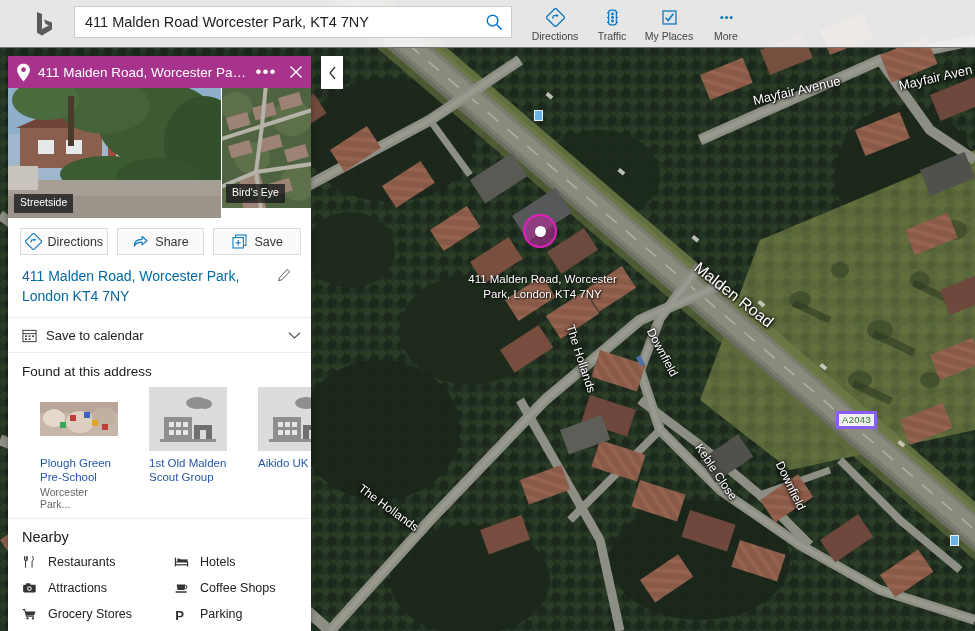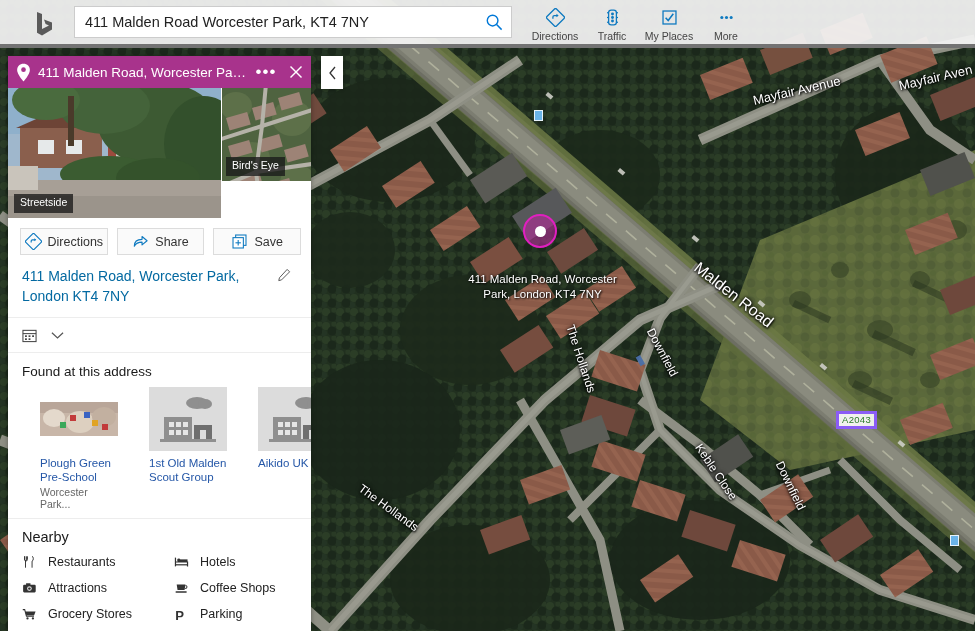--- a/index.html
+++ b/index.html
@@ -17,21 +17,21 @@
     position: absolute; left: 0; top: 0; width: 975px; height: 631px;
     background: #2e3a2c;
     overflow: hidden;
   }
   .map-canvas { position: absolute; left: 0; top: 0; width: 975px; height: 631px; }
 
   
   .topbar {
     position: absolute; left: 0; top: 0; width: 975px; height: 48px;
     background: rgba(244,244,244,0.93);
-    border-bottom: 4px solid #737373;
+    border-bottom: 1px solid #737373;
     z-index: 40;
   }
   .bing-logo {
     position: absolute; left: 28px; top: 8px; width: 32px; height: 32px;
   }
   .searchbox {
     position: absolute; left: 74px; top: 6px; width: 438px; height: 32px;
     background: #fff; border: 1px solid #ccc;
     display: flex; align-items: center;
   }
@@ -75,21 +75,21 @@
     overflow: hidden; text-overflow: ellipsis; padding-right: 4px;
   }
   .ph-btn {
     width: 30px; height: 32px; display: flex; align-items: center;
     justify-content: center; cursor: pointer; color: #fff;
   }
   .ph-dots { font-size: 17px; letter-spacing: 1px; line-height: 10px; }
 
   .hero { height: 130px; display: flex; position: relative; }
   .hero-a { width: 213px; height: 130px; position: relative; overflow: hidden; }
-  .hero-b { width: 90px; height: 93px; position: relative; overflow: hidden; border-left: 1px solid #fff; }
+  .hero-b { width: 90px; height: 120px; position: relative; overflow: hidden; border-left: 1px solid #fff; }
   .hero-cap {
     position: absolute; left: 6px; bottom: 5px;
     background: rgba(25,25,25,0.78); color: #fff;
     font-size: 10.5px; padding: 2px 6px 5px;
   }
   .hero-b .hero-cap { left: 4px; }
 
   .actions {
     display: flex; gap: 9px; padding: 10px 10px 9px 12px;
   }
@@ -596,20 +596,21 @@
         <svg width="15" height="15" viewBox="0 0 16 16">
           <rect x="1" y="2.5" width="14" height="12" fill="none" stroke="#444" stroke-width="1.1"></rect>
           <line x1="1" y1="6" x2="15" y2="6" stroke="#444" stroke-width="1.1"></line>
           <rect x="3.2" y="7.8" width="2" height="1.8" fill="#444"></rect>
           <rect x="7" y="7.8" width="2" height="1.8" fill="#444"></rect>
           <rect x="10.8" y="7.8" width="2" height="1.8" fill="#444"></rect>
           <rect x="3.2" y="11" width="2" height="1.8" fill="#444"></rect>
           <rect x="7" y="11" width="2" height="1.8" fill="#444"></rect>
         </svg>
       </span>
+      <span class="lb">Save to calendar</span>
       <span class="chev">
         <svg width="13" height="9" viewBox="0 0 14 9">
           <path d="M1 1.5 L7 7 L13 1.5" fill="none" stroke="#555" stroke-width="1.3"></path>
         </svg>
       </span>
     </div>
     <div class="rowline"></div>
 
     <div class="sec-title">Found at this address</div>
 

